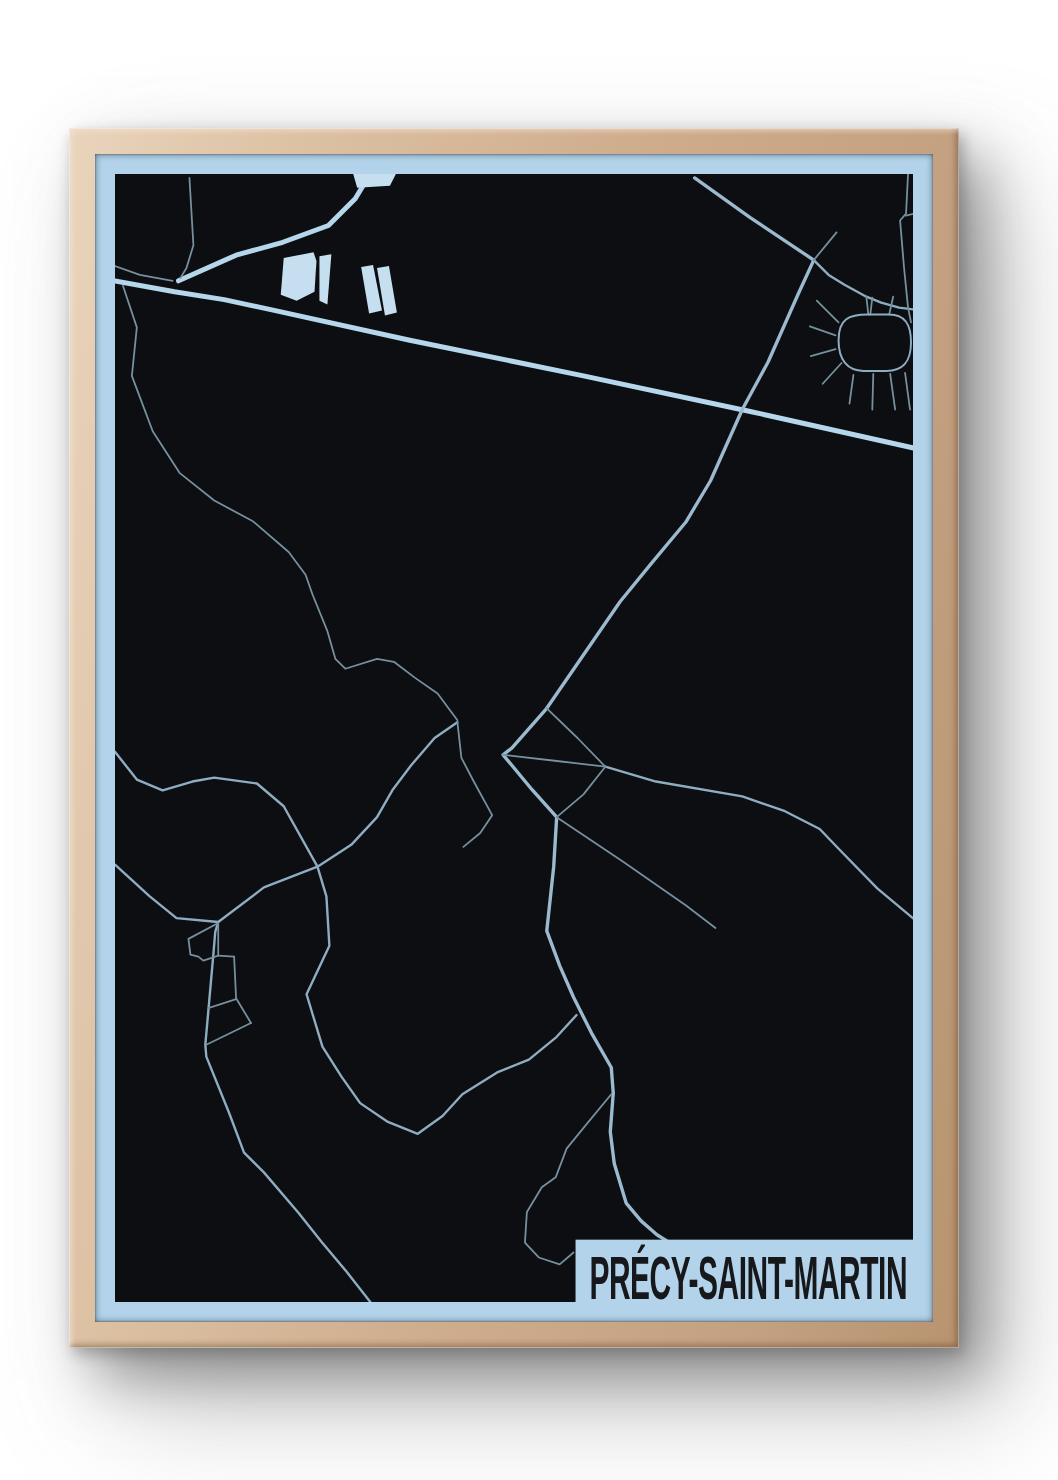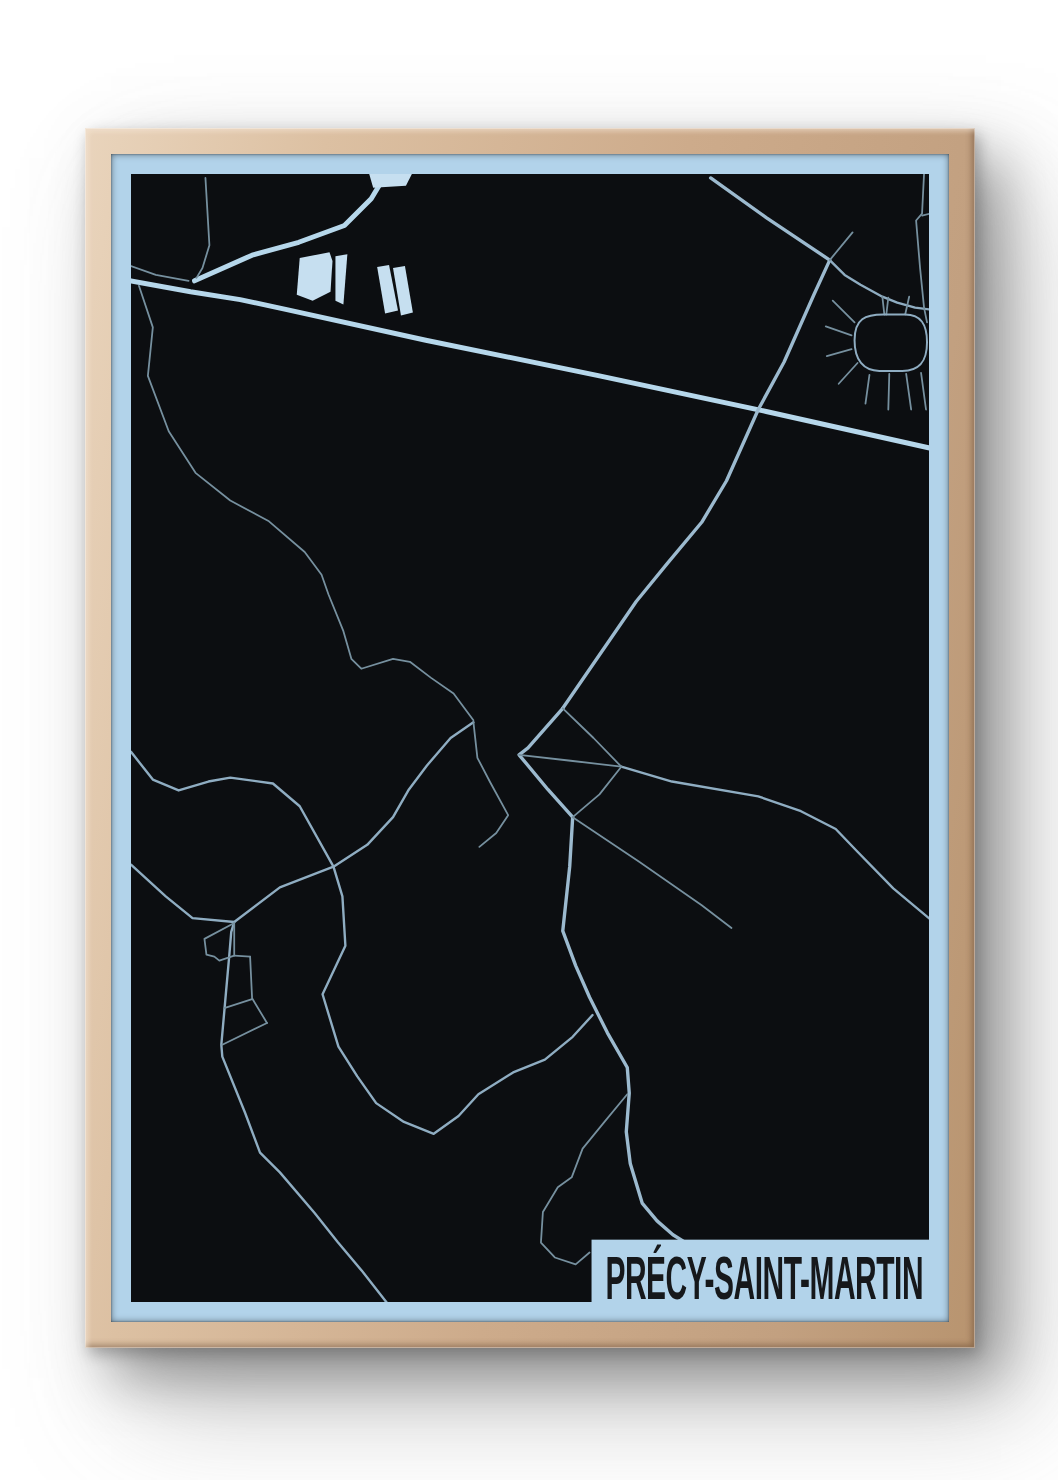--- a/index.html
+++ b/index.html
@@ -1,21 +1,21 @@
 <!DOCTYPE html>
 <html style="--matte: #b2d3ea; --mapbg: #0c0e11;"><head>
 <meta charset="utf-8">
 <style>
   html,body{margin:0;padding:0;background:#ffffff;}
   .scene{
     position:relative;width:1058px;height:1480px;background:#ffffff;overflow:hidden;
     font-family:"Liberation Sans",sans-serif;
   }
   .poster-frame{
-    position:absolute;left:85px;top:128px;width:890px;height:1220px;
+    position:absolute;left:69px;top:128px;width:890px;height:1220px;
     box-sizing:border-box;padding:26px;
     background:linear-gradient(100deg,#e9d4bc 0%,#dcc0a2 22%,#cdab8b 55%,#c2a080 82%,#b8946f 100%);
     box-shadow:
       26px 30px 55px rgba(70,70,70,.50),
       50px 60px 110px rgba(120,120,120,.35),
       4px 6px 14px rgba(0,0,0,.28),
       inset 0 0 0 1px rgba(255,255,255,.35),
       inset 3px 3px 5px rgba(255,243,228,.55),
       inset -3px -3px 6px rgba(80,52,32,.45);
   }

